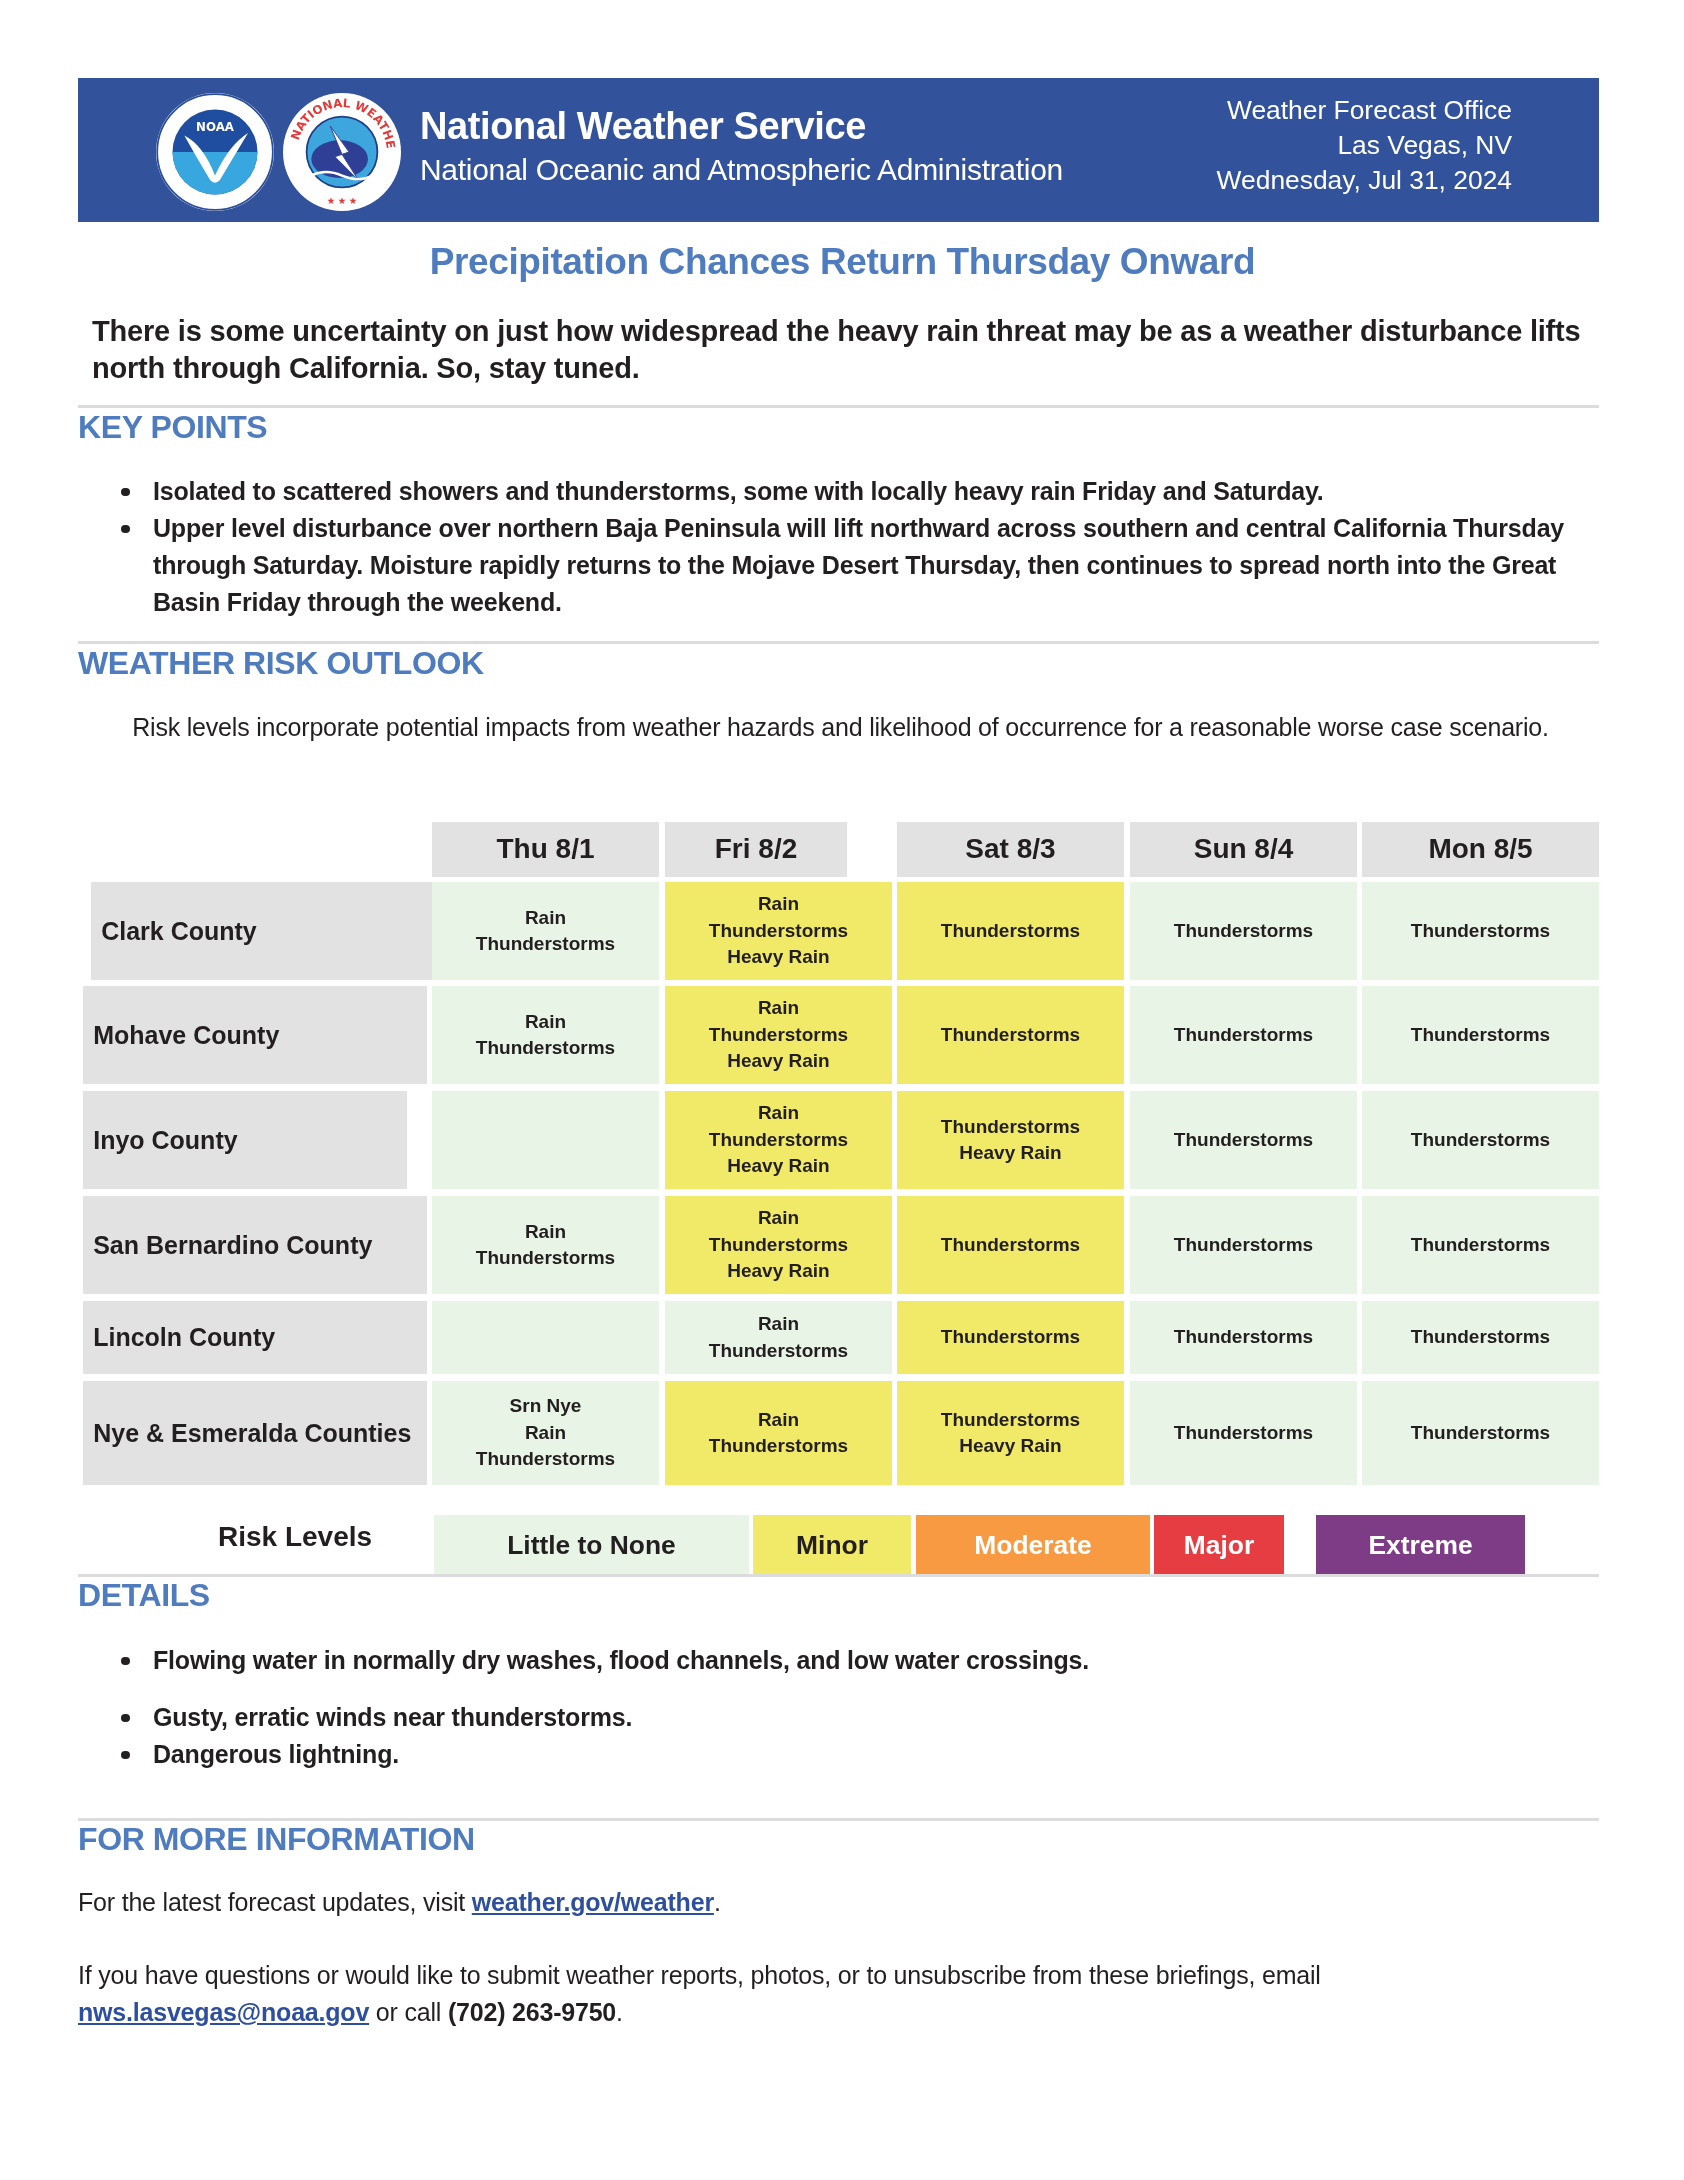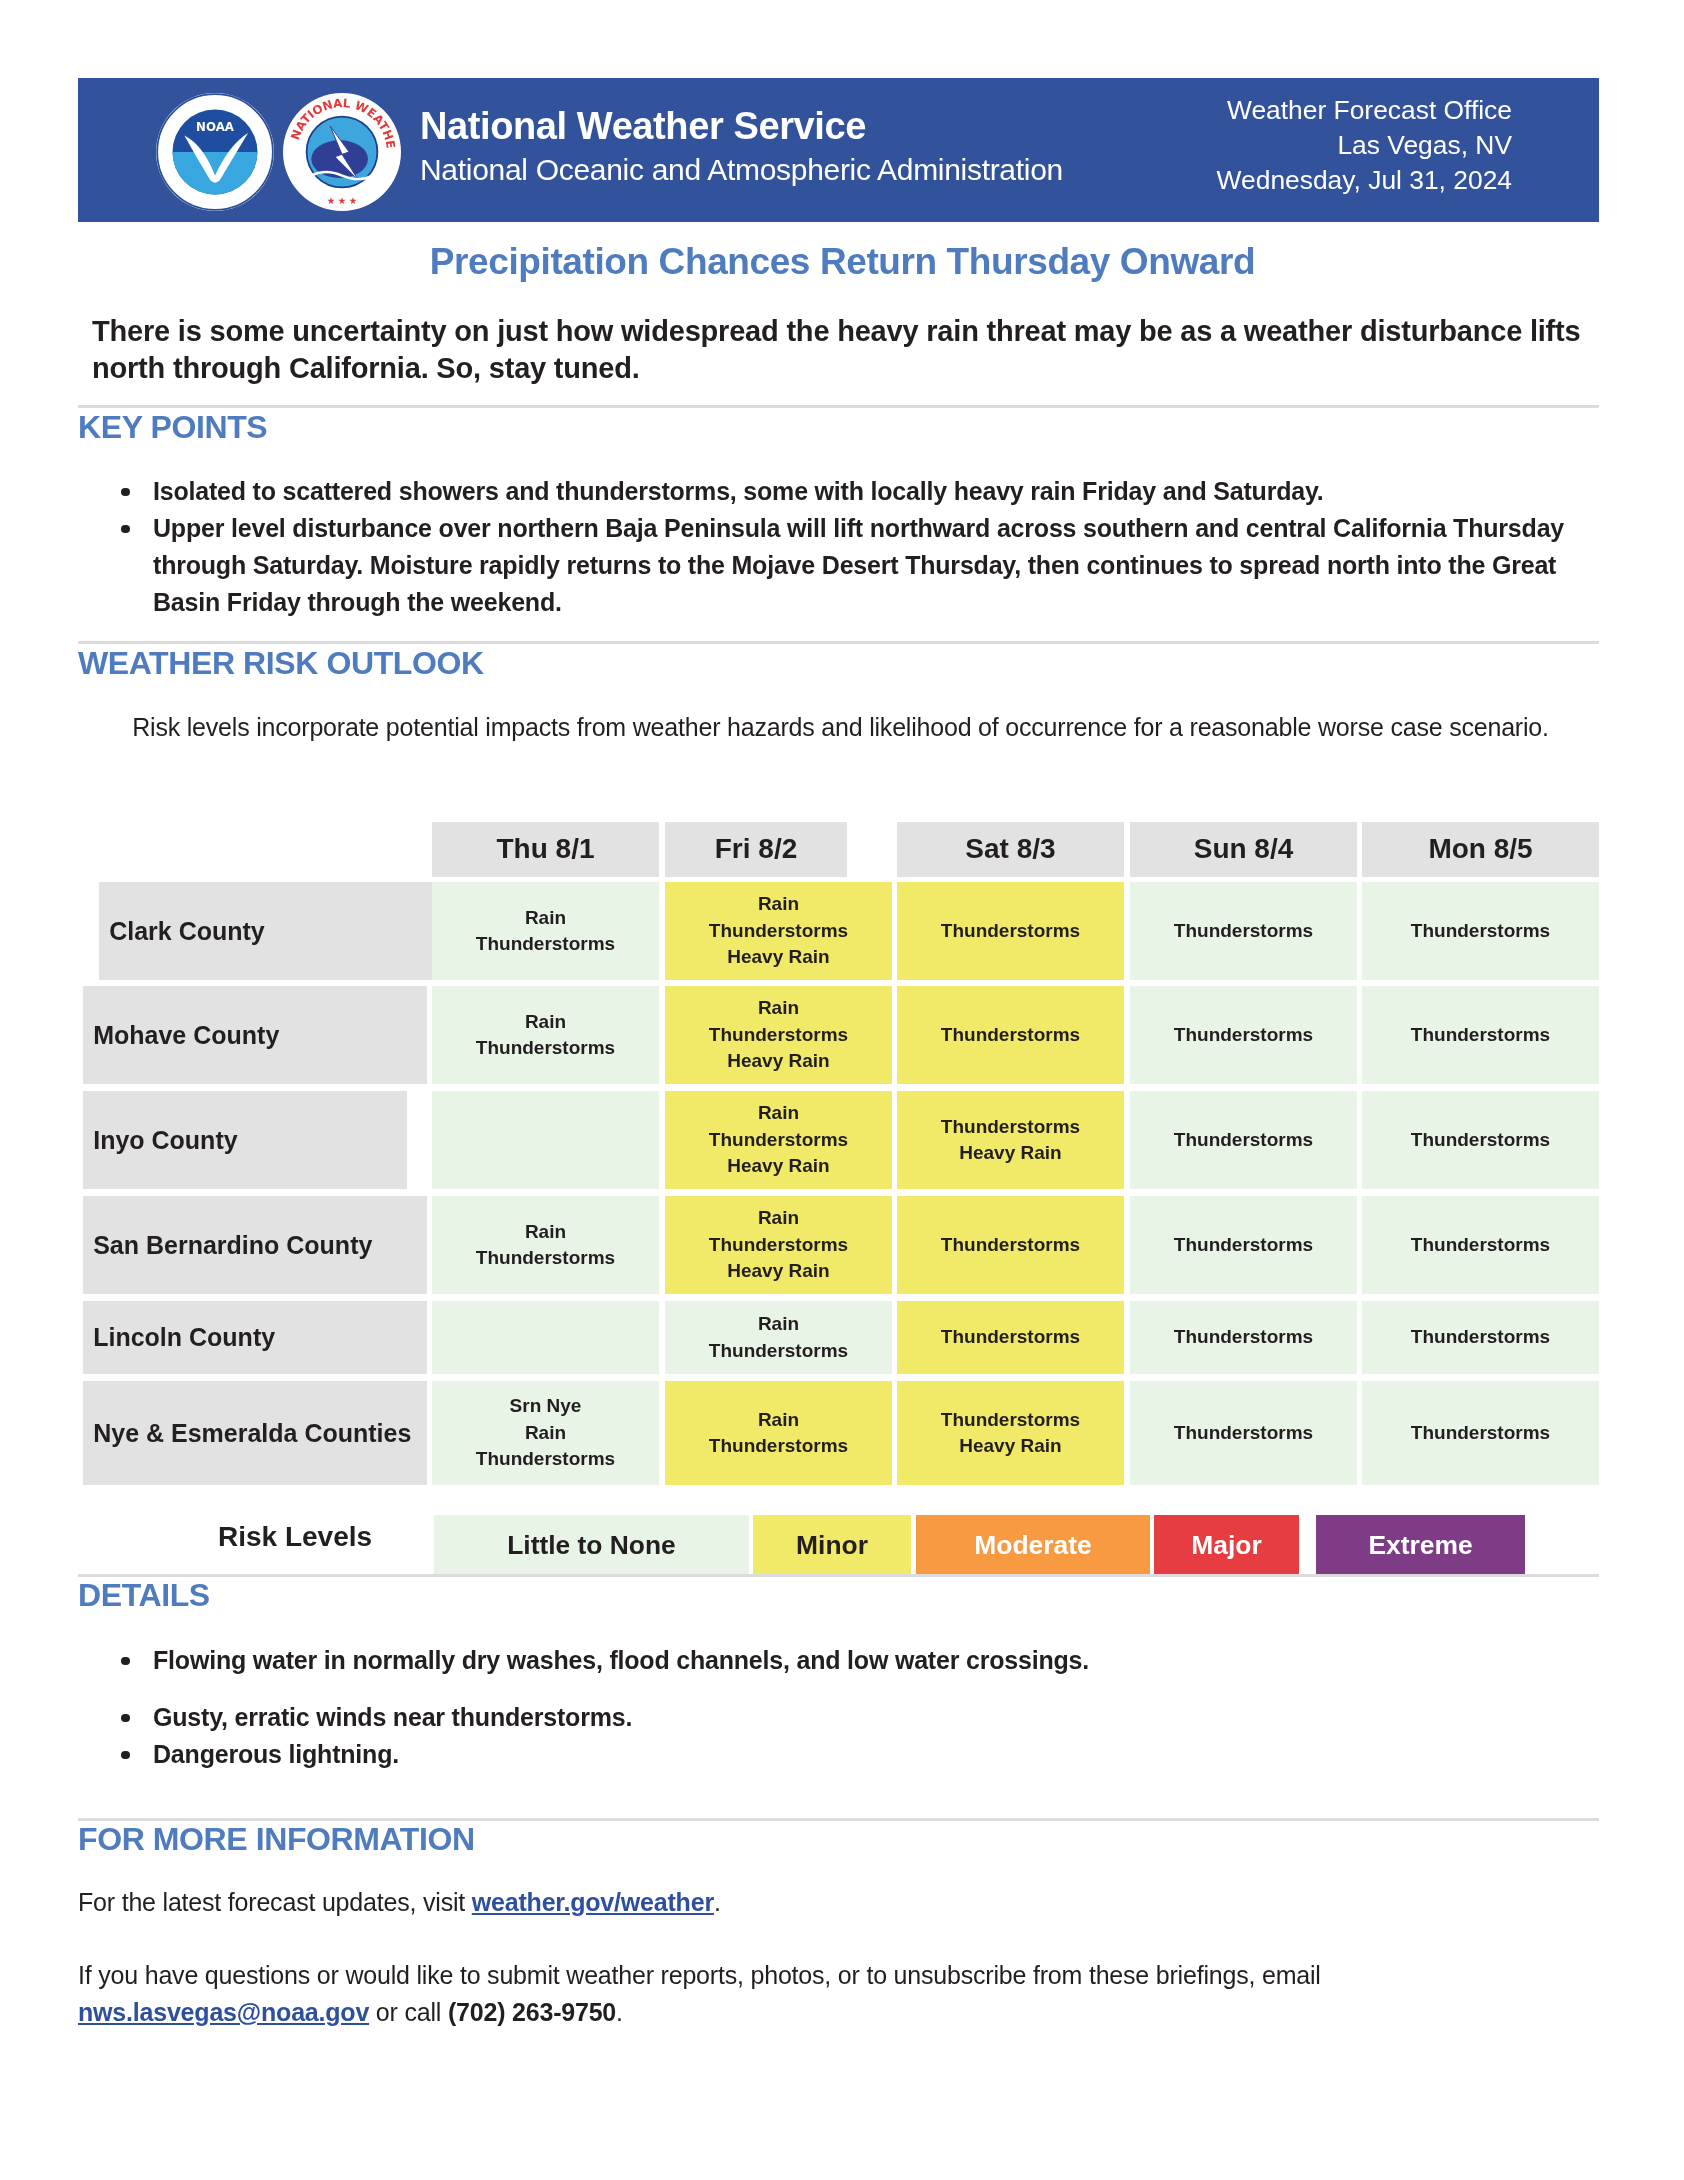--- a/index.html
+++ b/index.html
@@ -97,21 +97,21 @@
 
 <div class="table" id="risk-table">
     <div class="t-row" style="top: 0px; height: 55px;">
       <div class="t-cell t-head" style="left: 349px; width: 227px;">Thu 8/1</div>
       <div class="t-cell t-head" style="left: 582px; width: 182px;">Fri 8/2</div>
       <div class="t-cell t-head" style="left: 814px; width: 227px;">Sat 8/3</div>
       <div class="t-cell t-head" style="left: 1047px; width: 227px;">Sun 8/4</div>
       <div class="t-cell t-head" style="left: 1279px; width: 237px;">Mon 8/5</div>
     </div>
     <div class="t-row" style="top: 60px; height: 98px;">
-      <div class="t-cell t-county" style="left: 16px; width: 363px;">Clark County</div>
+      <div class="t-cell t-county" style="left: 8px; width: 363px;">Clark County</div>
       <div class="t-cell lvl-0" style="left: 349px; width: 227px;">Rain
 Thunderstorms</div>
       <div class="t-cell lvl-1" style="left: 582px; width: 227px;">Rain
 Thunderstorms
 Heavy Rain</div>
       <div class="t-cell lvl-1" style="left: 814px; width: 227px;">Thunderstorms</div>
       <div class="t-cell lvl-0" style="left: 1047px; width: 227px;">Thunderstorms</div>
       <div class="t-cell lvl-0" style="left: 1279px; width: 237px;">Thunderstorms</div>
     </div>
     <div class="t-row" style="top: 164px; height: 98px;">
@@ -168,21 +168,21 @@
       <div class="t-cell lvl-0" style="left: 1047px; width: 227px;">Thunderstorms</div>
       <div class="t-cell lvl-0" style="left: 1279px; width: 237px;">Thunderstorms</div>
     </div>
   </div>
 
 <div class="legend-label">Risk Levels</div>
 <div id="legend">
     <div class="legend-box" style="left: 434px; width: 315px; background: rgb(232, 244, 230); color: rgb(35, 31, 32);">Little to None</div>
     <div class="legend-box" style="left: 753px; width: 158px; background: rgb(241, 234, 104); color: rgb(35, 31, 32);">Minor</div>
     <div class="legend-box" style="left: 916px; width: 234px; background: rgb(247, 154, 66); color: rgb(255, 255, 255);">Moderate</div>
-    <div class="legend-box" style="left: 1154px; width: 145px; background: rgb(230, 61, 67); color: rgb(255, 255, 255);">Major</div>
+    <div class="legend-box" style="left: 1154px; width: 130px; background: rgb(230, 61, 67); color: rgb(255, 255, 255);">Major</div>
     <div class="legend-box" style="left: 1316px; width: 209px; background: rgb(126, 59, 134); color: rgb(255, 255, 255);">Extreme</div>
   </div>
 
 <div class="rule" style="top:1574px;"></div>
 <div class="section-h" style="top:1577px;">DETAILS</div>
 <ul class="bullets" style="top:1642px;">
   <li style="margin-bottom:20.4px;"><span class="dot"></span><span>Flowing water in normally dry washes, flood channels, and low water crossings.</span></li>
   <li><span class="dot"></span><span>Gusty, erratic winds near thunderstorms.</span></li>
   <li style="margin-bottom:20.4px;"><span class="dot"></span><span>Dangerous lightning.</span></li>
 </ul>

